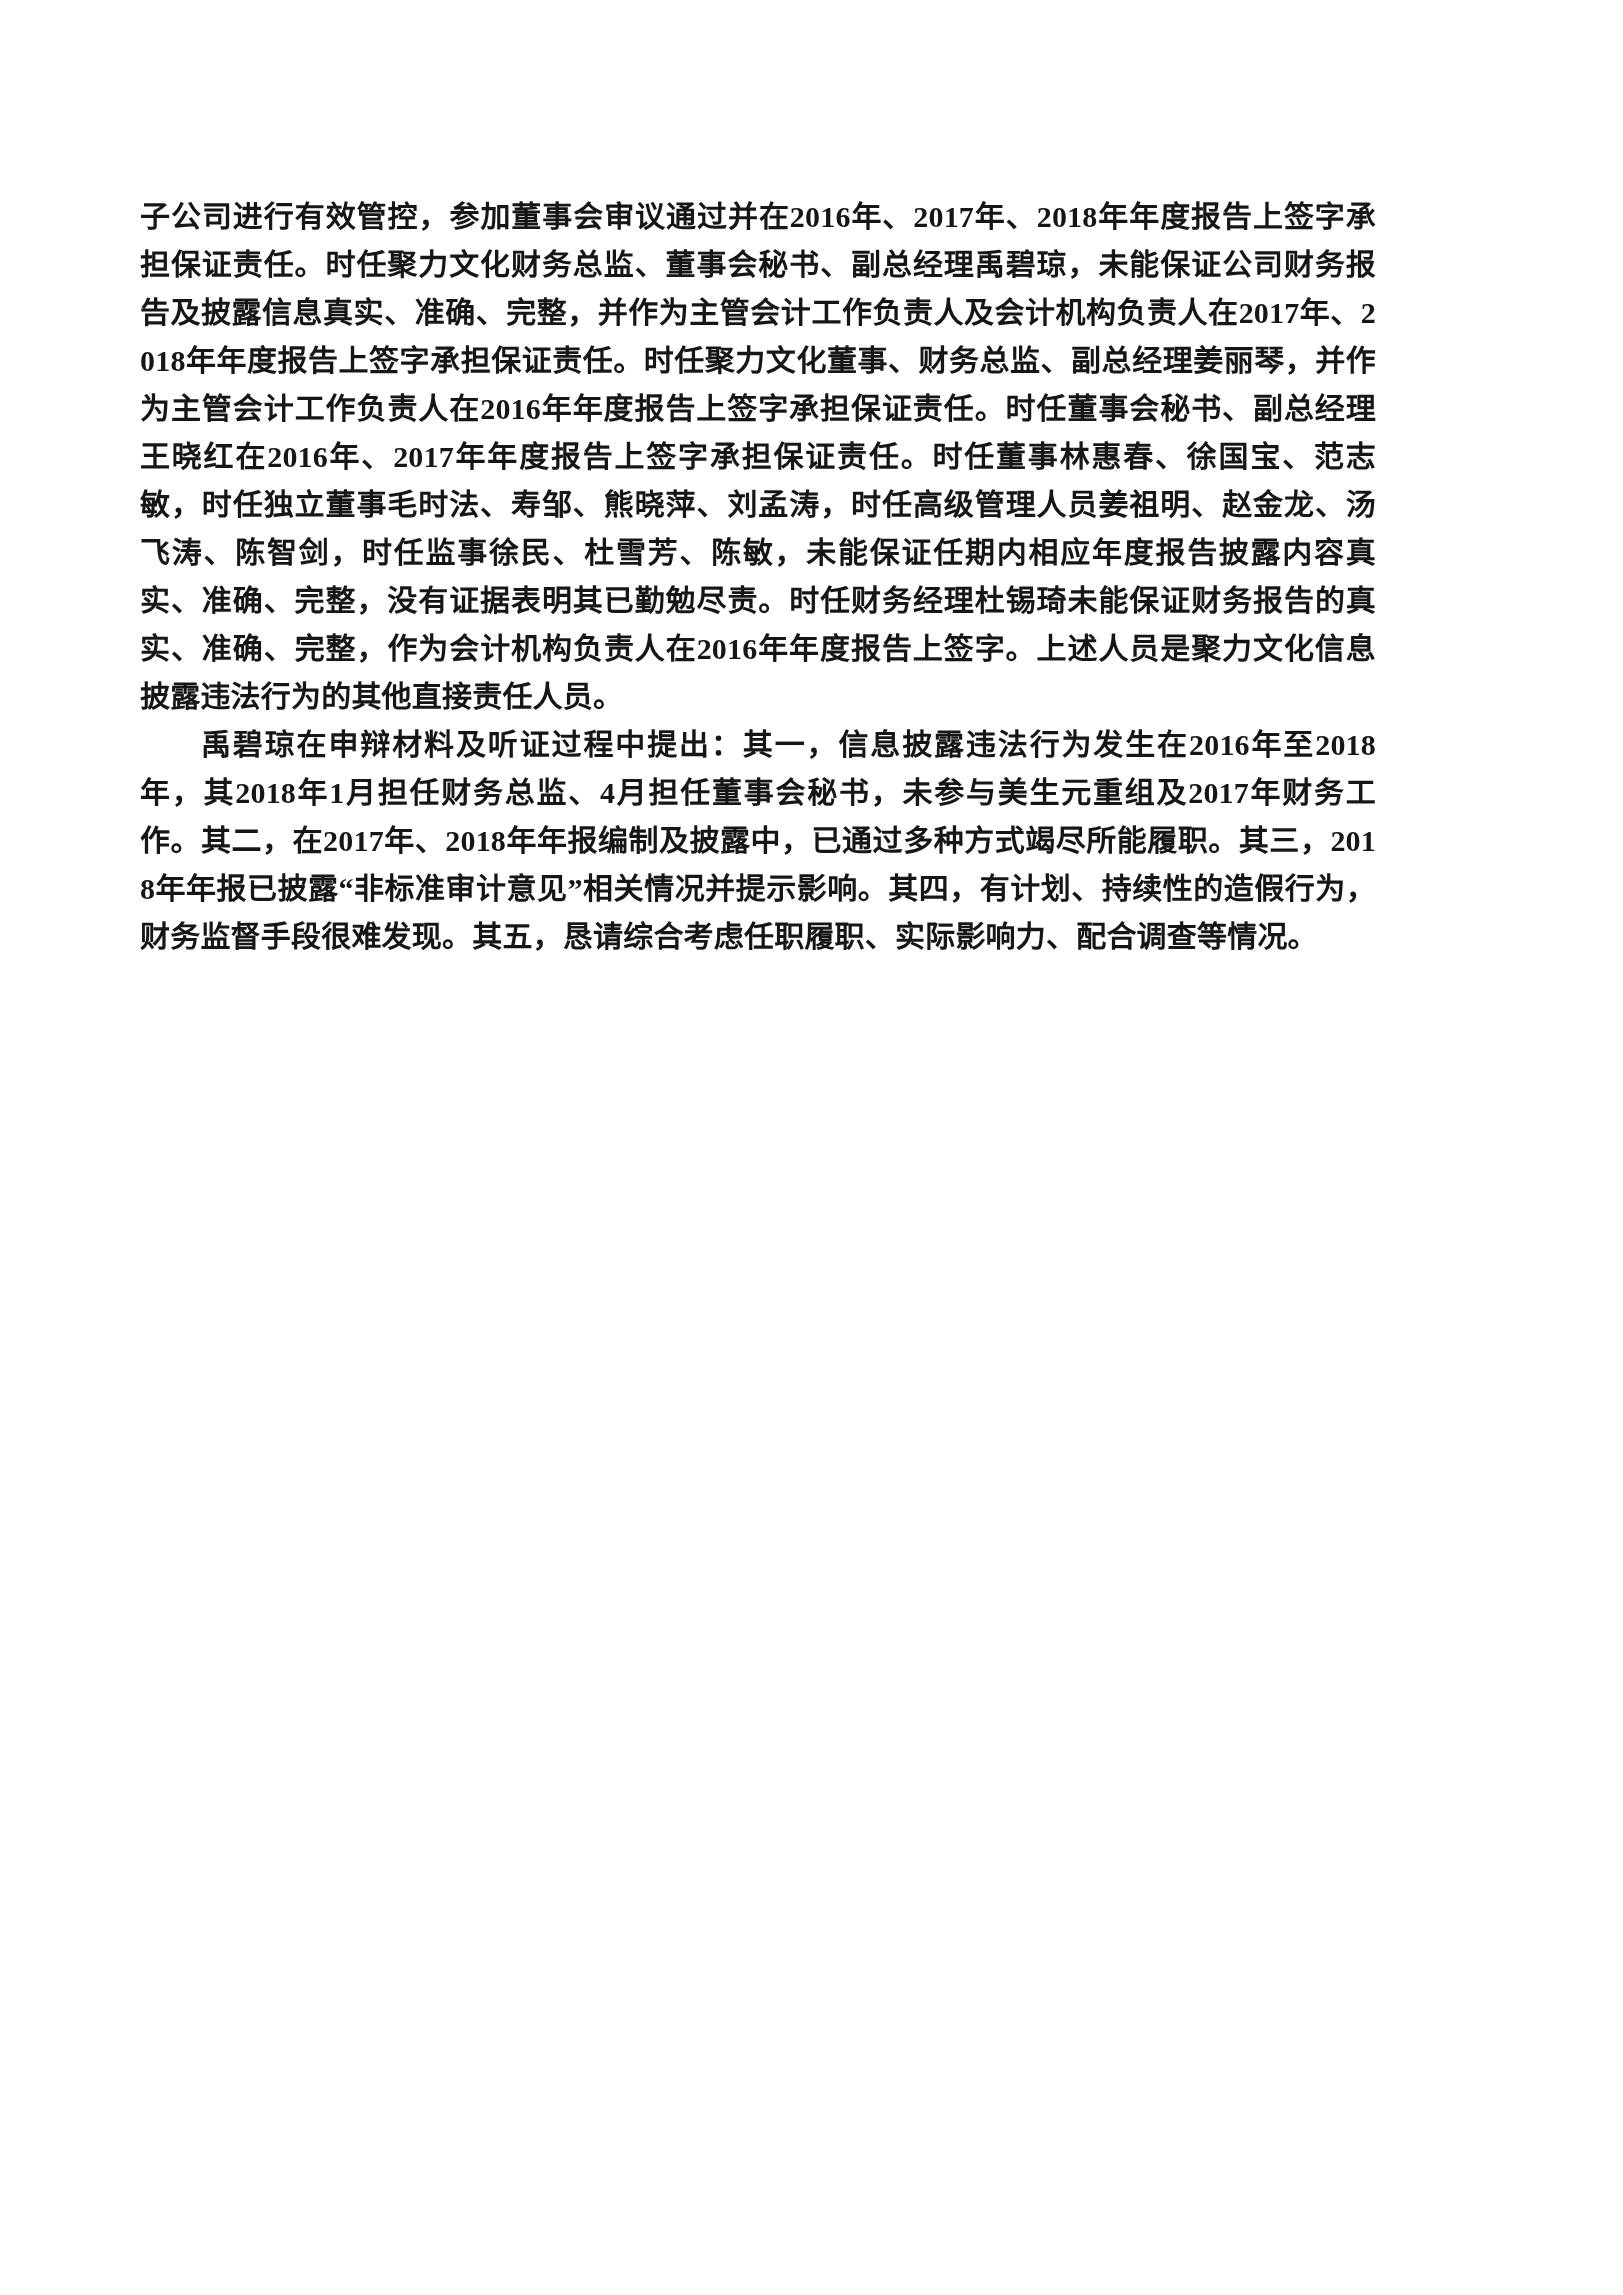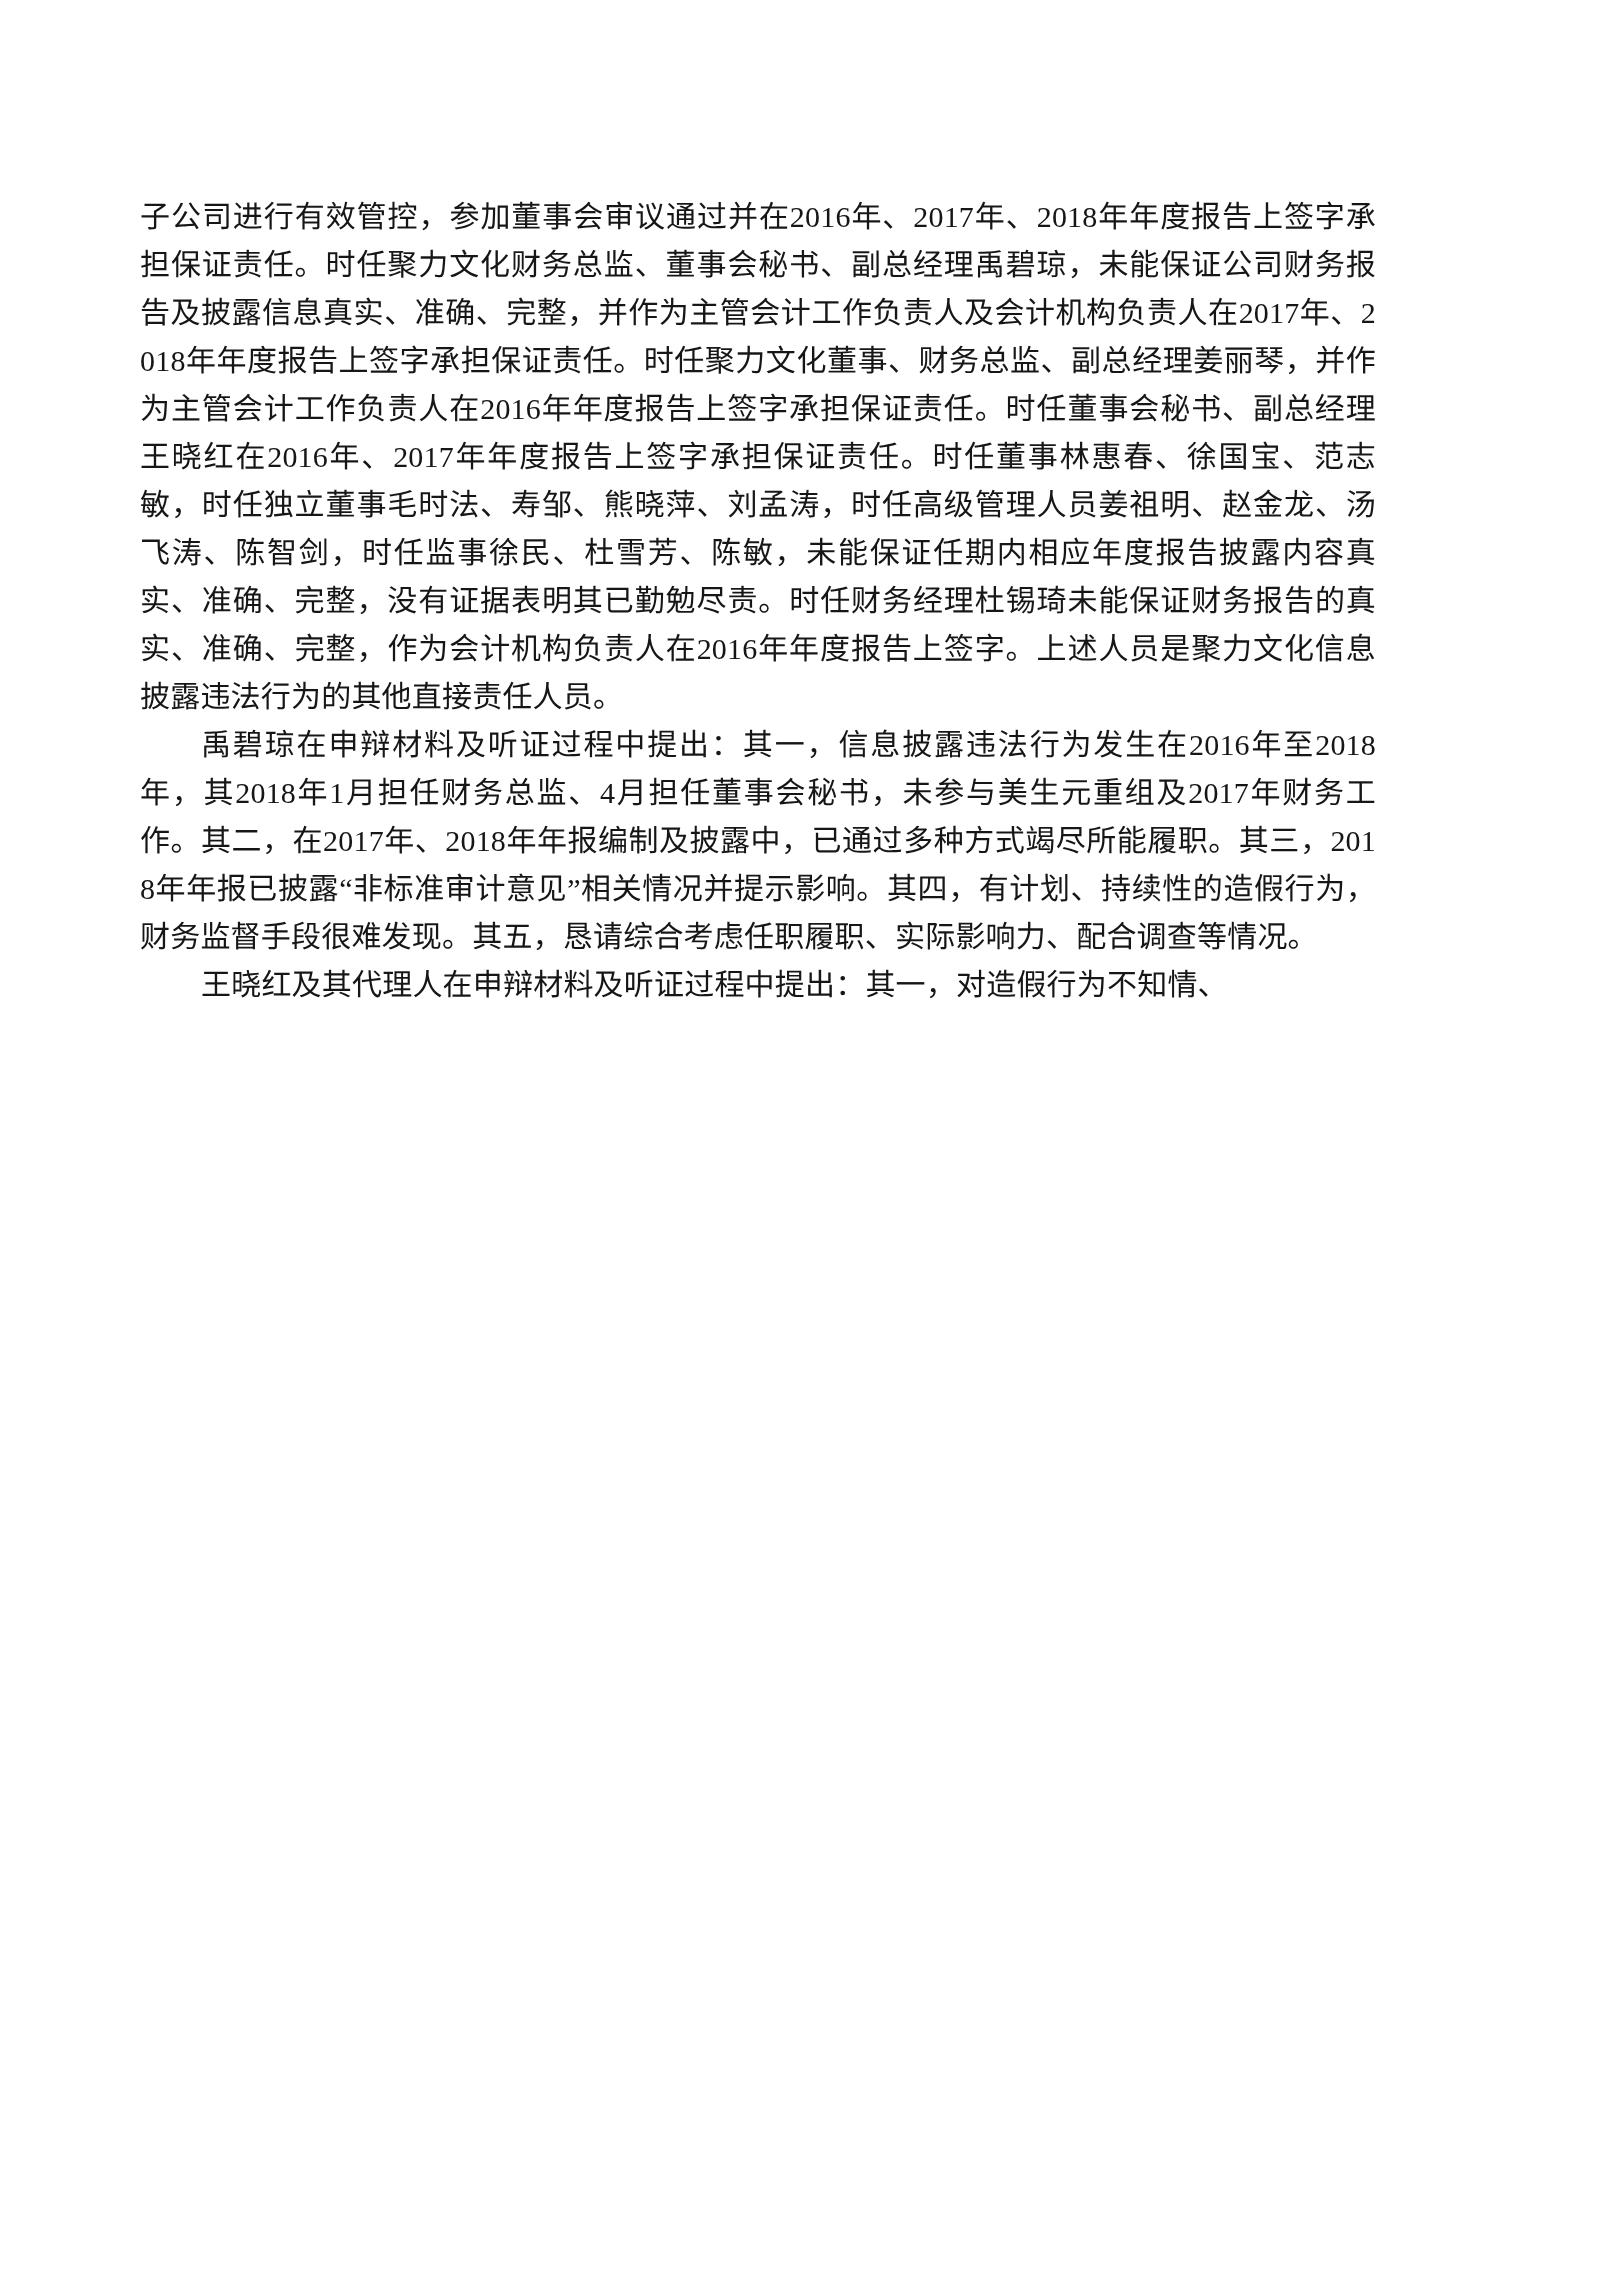--- a/index.html
+++ b/index.html
@@ -29,21 +29,21 @@
   }
   p.para {
     margin: 0 0 0 0;
     padding: 0;
     font-size: 30px;
     line-height: 48px;
     text-align: justify;
     text-justify: inter-ideograph;
     text-align-last: left;
     letter-spacing: 0.2px;
-    font-weight: 400;
+    font-weight: 700;
     color: #161616;
     word-break: break-all;
     -webkit-font-feature-settings: "kern" 1;
     font-feature-settings: "kern" 1;
   }
   p.para.indent {
     text-indent: 61px;
   }
   
   p.para { hyphens: none; }
@@ -53,17 +53,16 @@
 
 <div id="page">
   <div id="text-column">
 
     <p class="para">子公司进行有效管控，参加董事会审议通过并在2016年、2017年、2018年年度报告上签字承担保证责任。时任聚力文化财务总监、董事会秘书、副总经理禹碧琼，未能保证公司财务报告及披露信息真实、准确、完整，并作为主管会计工作负责人及会计机构负责人在2017年、2018年年度报告上签字承担保证责任。时任聚力文化董事、财务总监、副总经理姜丽琴，并作为主管会计工作负责人在2016年年度报告上签字承担保证责任。时任董事会秘书、副总经理王晓红在2016年、2017年年度报告上签字承担保证责任。时任董事林惠春、徐国宝、范志敏，时任独立董事毛时法、寿邹、熊晓萍、刘孟涛，时任高级管理人员姜祖明、赵金龙、汤飞涛、陈智剑，时任监事徐民、杜雪芳、陈敏，未能保证任期内相应年度报告披露内容真实、准确、完整，没有证据表明其已勤勉尽责。时任财务经理杜锡琦未能保证财务报告的真实、准确、完整，作为会计机构负责人在2016年年度报告上签字。上述人员是聚力文化信息披露违法行为的其他直接责任人员。</p>
 
 
     <p class="para indent">禹碧琼在申辩材料及听证过程中提出：其一，信息披露违法行为发生在2016年至2018年，其2018年1月担任财务总监、4月担任董事会秘书，未参与美生元重组及2017年财务工作。其二，在2017年、2018年年报编制及披露中，已通过多种方式竭尽所能履职。其三，2018年年报已披露“非标准审计意见”相关情况并提示影响。其四，有计划、持续性的造假行为，财务监督手段很难发现。其五，恳请综合考虑任职履职、实际影响力、配合调查等情况。</p>
 
 
-    <p class="para indent">王晓红及其代理人在申辩材料及听证过程中提出：其一，对造假行为不知情、</p>
 
   </div>
 </div>
 
 
 </body></html>

